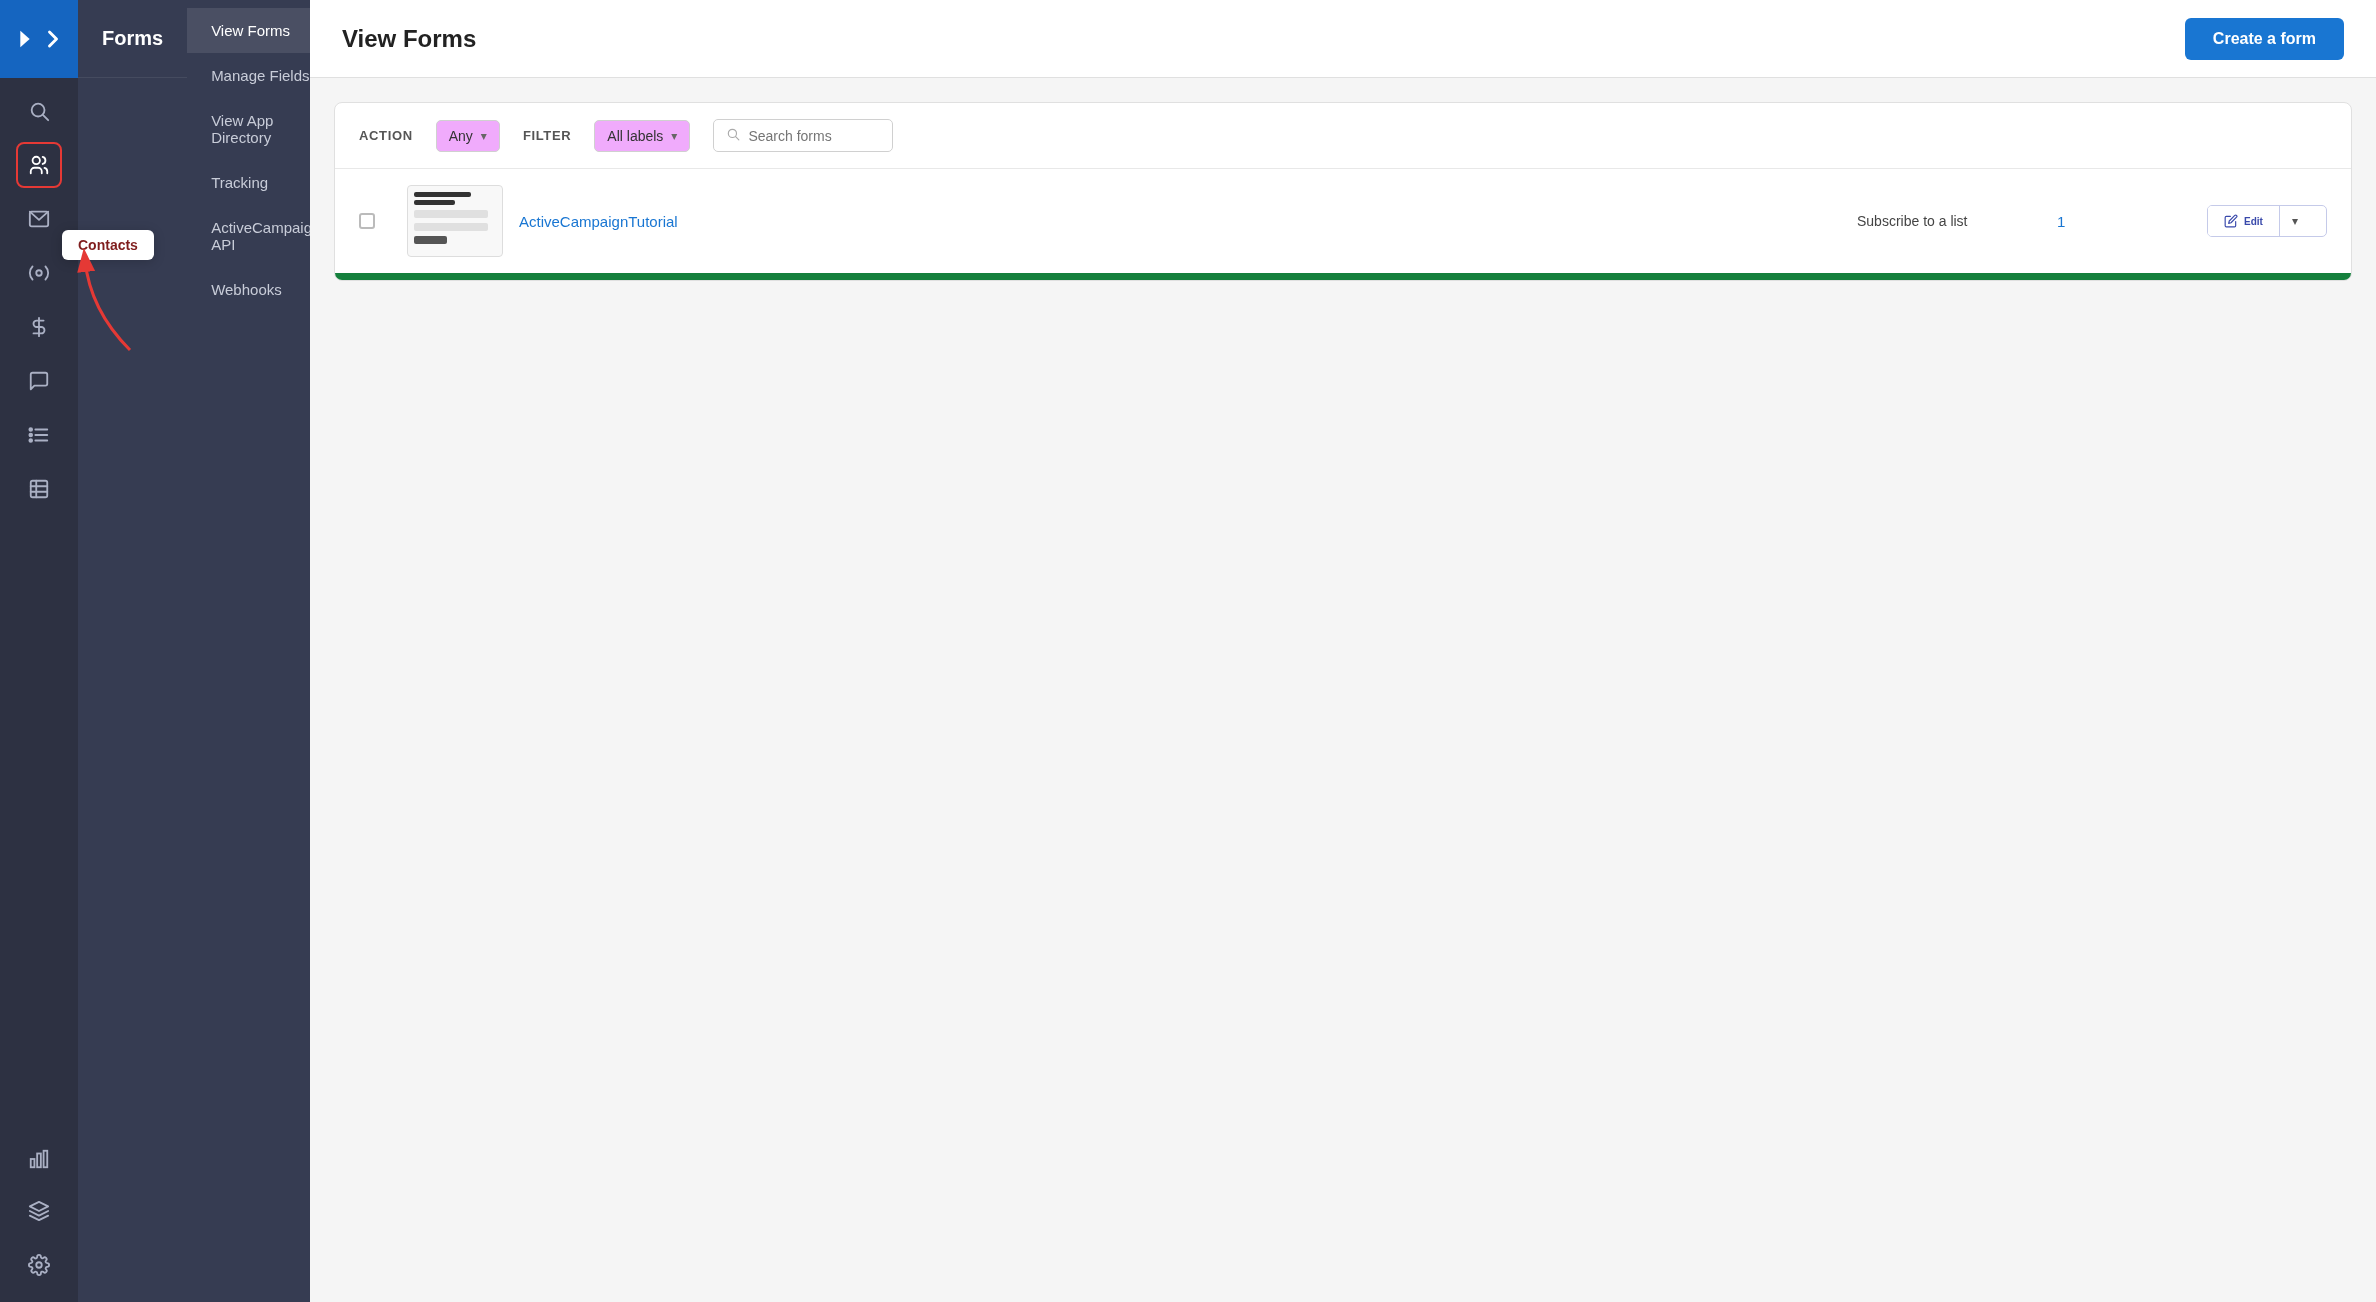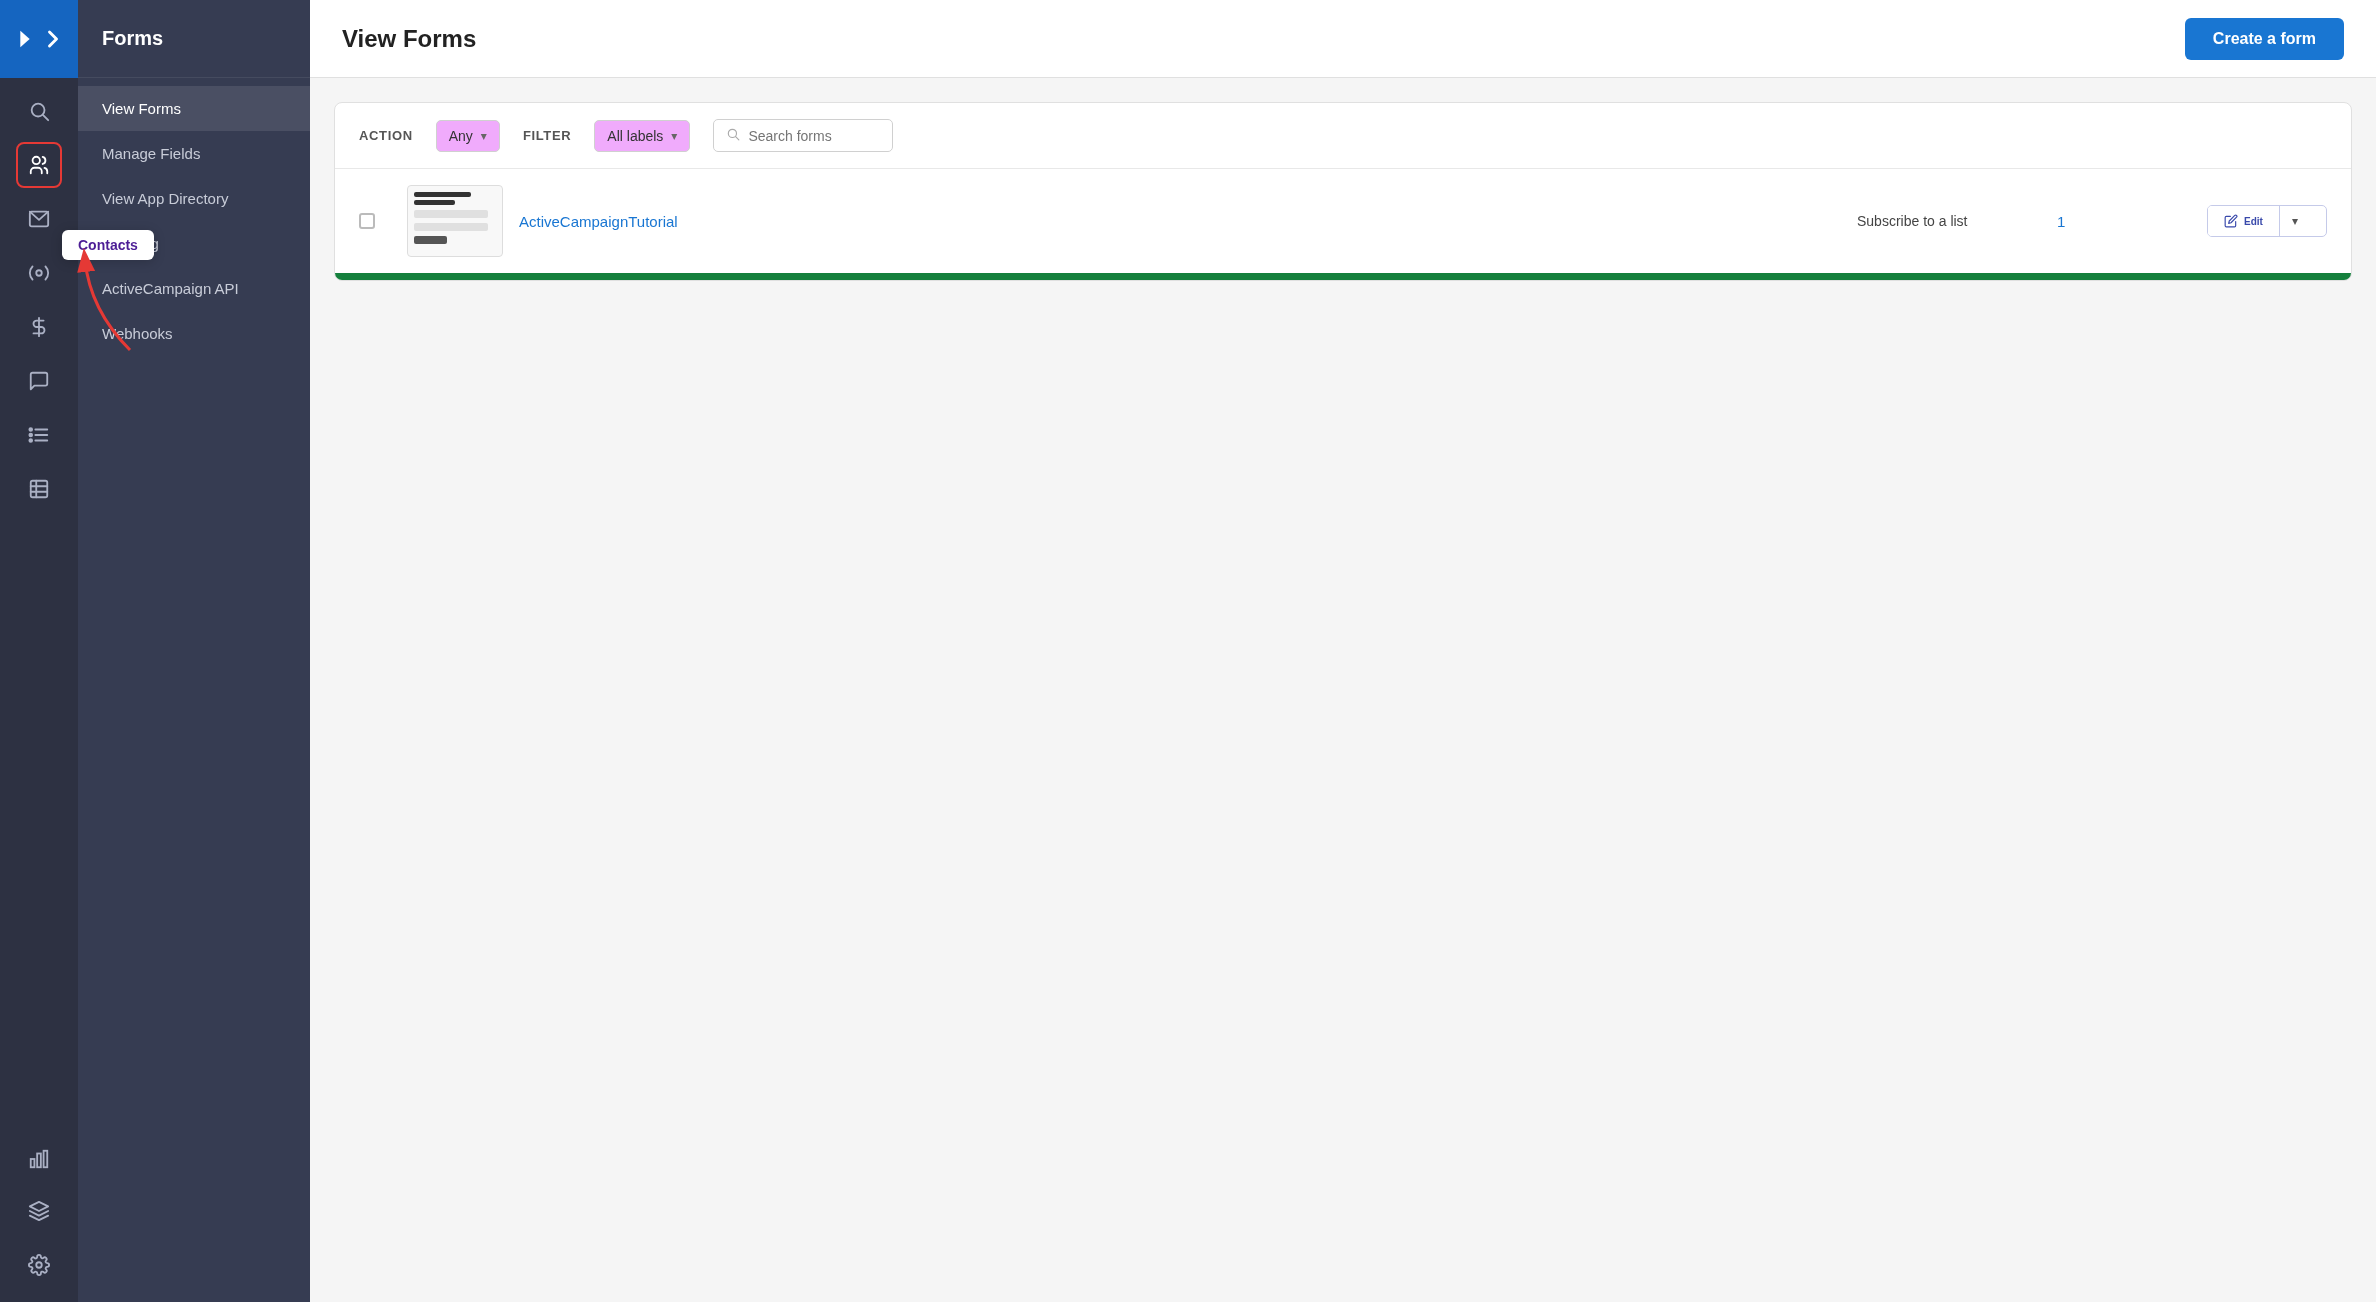--- a/index.html
+++ b/index.html
@@ -37,21 +37,21 @@
       font-size: 20px;
     }
     .rail-icon svg { width: 22px; height: 22px; fill: currentColor; }
 
     
     .sidebar {
       width: 232px;
       background: #363c52;
       color: #fff;
       display: flex;
-      flex-direction: column;
+      flex-direction: row;
       flex-shrink: 0;
     }
     .sidebar-header {
       height: 78px;
       display: flex;
       align-items: center;
       padding: 0 24px;
       font-size: 20px;
       font-weight: 600;
       color: #fff;
@@ -432,21 +432,21 @@
               <span>▾</span>
             </button>
           </div>
         </div>
 
       </div>
     </div>
   </div>
 
   <div style="position:absolute; left:62px; top:230px; pointer-events:none; z-index:300;">
-    <div style="background:#fff; color:#4c1d95; padding:7px 16px; border-radius:6px; font-size:14px; font-weight:600; box-shadow:0 2px 12px rgba(0,0,0,0.18); white-space:nowrap;">
+    <div style="background:#fff; color:#7f1d1d; padding:7px 16px; border-radius:6px; font-size:14px; font-weight:600; box-shadow:0 2px 12px rgba(0,0,0,0.18); white-space:nowrap;">
       <span>Contacts</span>
     </div>
   </div>
 
   <svg style="position:absolute; left:30px; top:180px; width:200px; height:200px; pointer-events:none; z-index:400;" viewBox="0 0 200 200">
     <defs>
       <marker id="arrowhead" markerWidth="8" markerHeight="6" refX="4" refY="3" orient="auto">
         <polygon points="0 0, 8 3, 0 6" fill="#e53935"></polygon>
       </marker>
     </defs>

